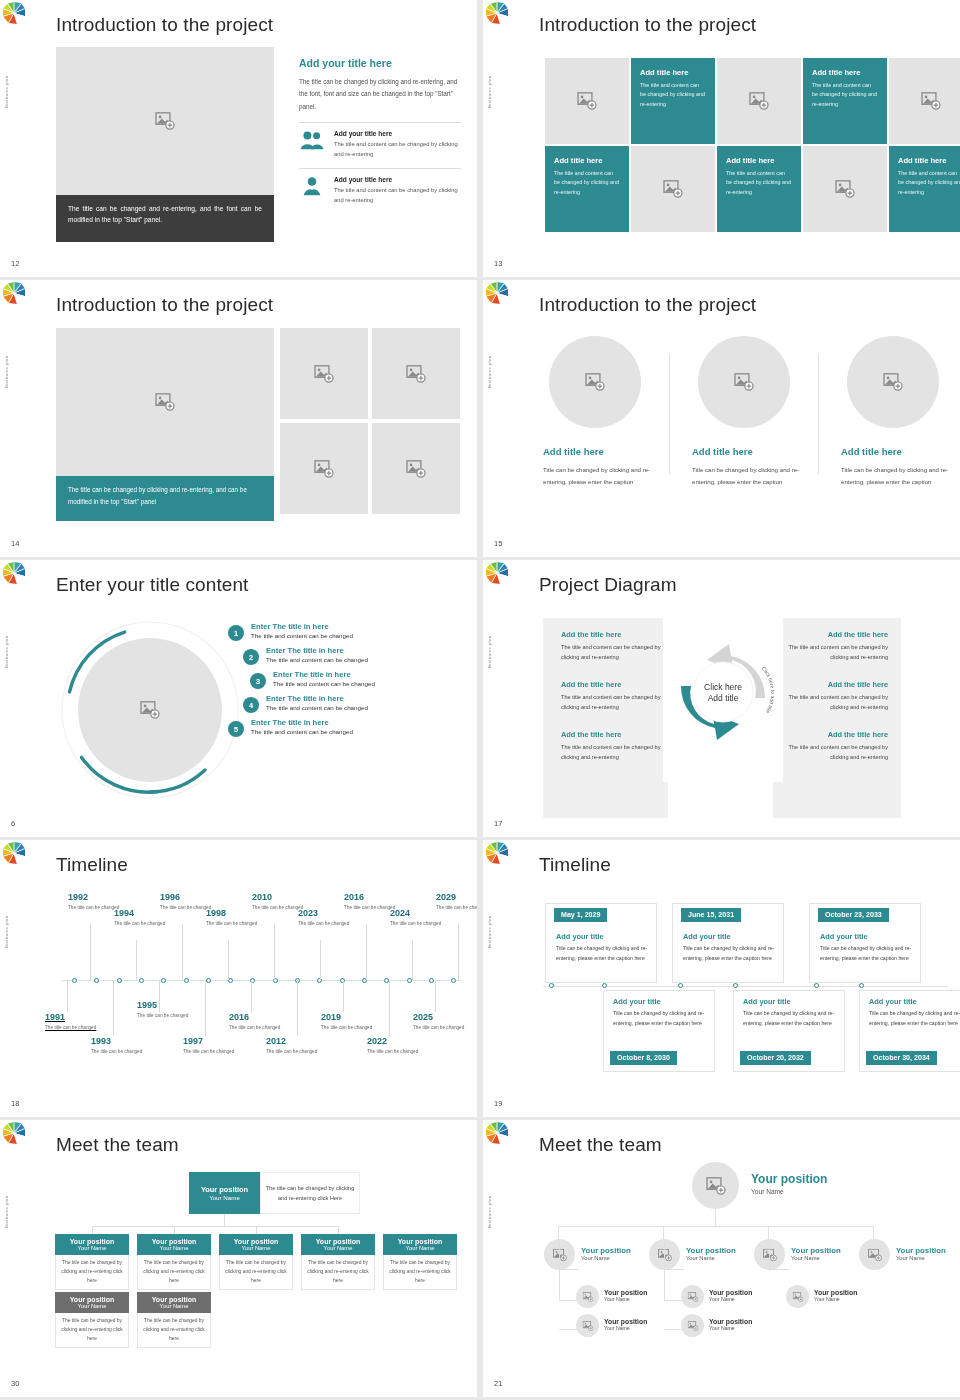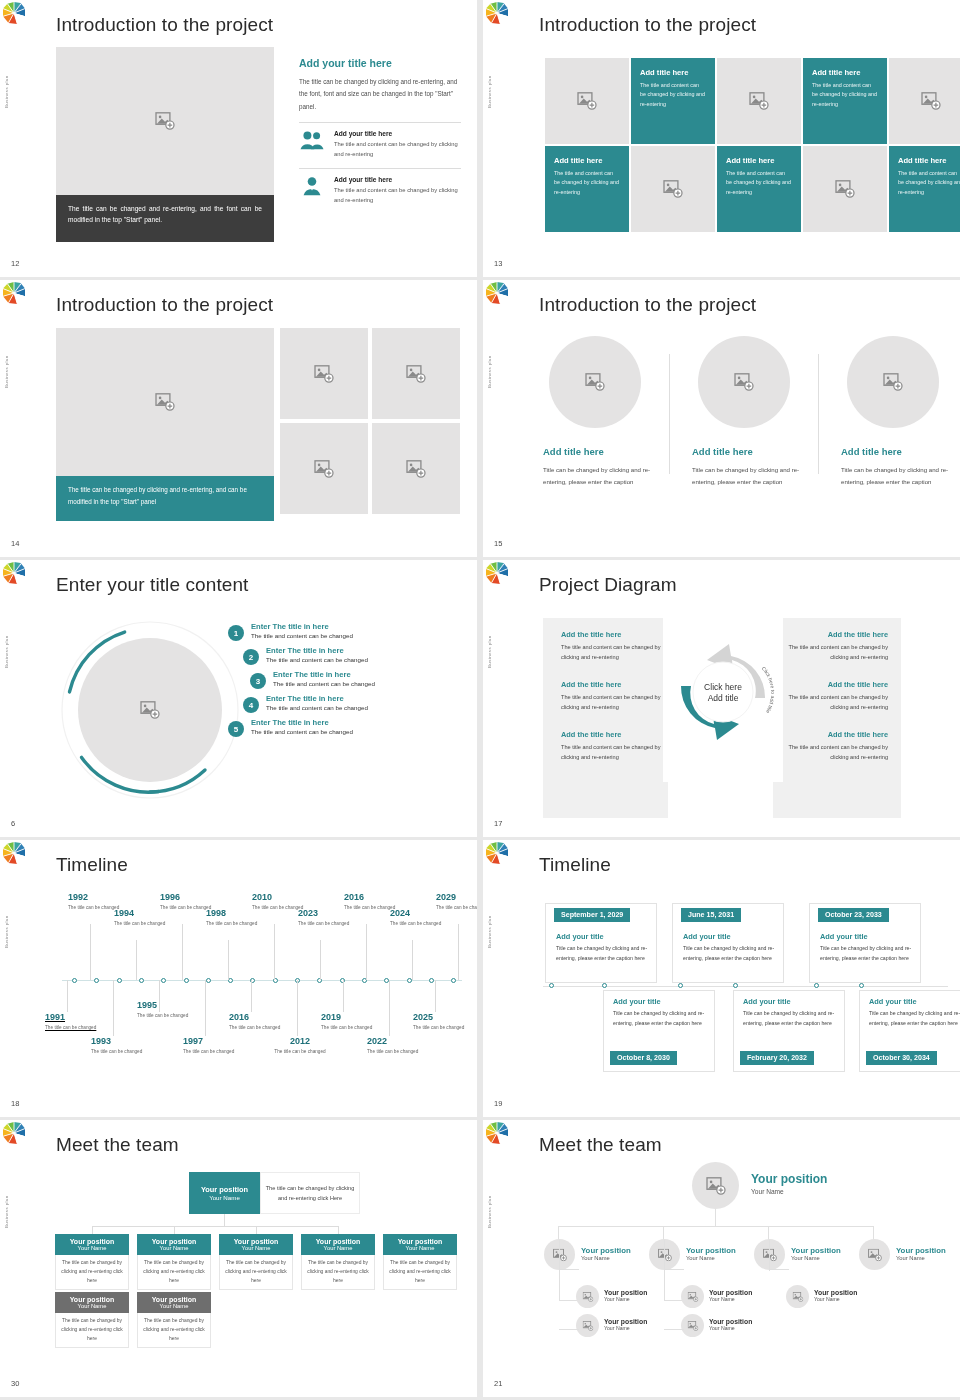--- a/index.html
+++ b/index.html
@@ -570,21 +570,21 @@
         <div class="tl-lab" style="left:183px;top:196px;">
           <div class="y">1997</div>
           <div class="d">The title can be changed</div>
         </div>
         <div class="tl-stem" style="left:251px;top:140px;height:32px;"></div>
         <div class="tl-lab" style="left:229px;top:172px;">
           <div class="y">2016</div>
           <div class="d">The title can be changed</div>
         </div>
         <div class="tl-stem" style="left:297px;top:140px;height:56px;"></div>
-        <div class="tl-lab" style="left:273px;top:196px;text-align:center;">
+        <div class="tl-lab" style="left:266px;top:196px;">
           <div class="y">2012</div>
           <div class="d">The title can be changed</div>
         </div>
         <div class="tl-stem" style="left:343px;top:140px;height:32px;"></div>
         <div class="tl-lab" style="left:321px;top:172px;">
           <div class="y">2019</div>
           <div class="d">The title can be changed</div>
         </div>
         <div class="tl-stem" style="left:389px;top:140px;height:56px;"></div>
         <div class="tl-lab" style="left:367px;top:196px;">
@@ -609,21 +609,21 @@
 
     <div class="tl-axis" style="left:60px;top:146px;width:405px;background:#e0e0e0;"></div>
     <div class="tl-dot" style="left:66px;top:143px;"></div>
     <div class="tl-dot" style="left:119px;top:143px;"></div>
     <div class="tl-dot" style="left:195px;top:143px;"></div>
     <div class="tl-dot" style="left:250px;top:143px;"></div>
     <div class="tl-dot" style="left:331px;top:143px;"></div>
     <div class="tl-dot" style="left:376px;top:143px;"></div>
 
     <div class="s19-card" style="left:62px;top:63px;width:112px;height:80px;"></div>
-    <div class="s19-date" style="left:71px;top:68px;">September 1, 2029</div>
+    <div class="s19-date" style="left:71px;top:68px;">May 1, 2029</div>
     <div style="position:absolute;left:73px;top:92px;width:98px;">
       <h4 style="font-size:7.4px;color:#2c8a90;font-weight:bold;">Add your title</h4>
       <p style="font-size:5.2px;color:#444;line-height:1.85;margin-top:3px;">Title can be changed by clicking and re-entering, please enter the caption here</p>
     </div>
 
     <div class="s19-card" style="left:189px;top:63px;width:112px;height:80px;"></div>
     <div class="s19-date" style="left:198px;top:68px;">June 15, 2031</div>
     <div style="position:absolute;left:200px;top:92px;width:98px;">
       <h4 style="font-size:7.4px;color:#2c8a90;font-weight:bold;">Add your title</h4>
       <p style="font-size:5.2px;color:#444;line-height:1.85;margin-top:3px;">Title can be changed by clicking and re-entering, please enter the caption here</p>
@@ -641,21 +641,21 @@
       <h4 style="font-size:7.4px;color:#2c8a90;font-weight:bold;">Add your title</h4>
       <p style="font-size:5.2px;color:#444;line-height:1.85;margin-top:3px;">Title can be changed by clicking and re-entering, please enter the caption here</p>
     </div>
     <div class="s19-date" style="left:127px;top:211px;">October 8, 2030</div>
 
     <div class="s19-card" style="left:250px;top:150px;width:112px;height:82px;"></div>
     <div style="position:absolute;left:260px;top:157px;width:98px;">
       <h4 style="font-size:7.4px;color:#2c8a90;font-weight:bold;">Add your title</h4>
       <p style="font-size:5.2px;color:#444;line-height:1.85;margin-top:3px;">Title can be changed by clicking and re-entering, please enter the caption here</p>
     </div>
-    <div class="s19-date" style="left:257px;top:211px;">February 20, 2032</div>
+    <div class="s19-date" style="left:257px;top:211px;">October 20, 2032</div>
 
     <div class="s19-card" style="left:376px;top:150px;width:112px;height:82px;"></div>
     <div style="position:absolute;left:386px;top:157px;width:92px;">
       <h4 style="font-size:7.4px;color:#2c8a90;font-weight:bold;">Add your title</h4>
       <p style="font-size:5.2px;color:#444;line-height:1.85;margin-top:3px;">Title can be changed by clicking and re-entering, please enter the caption here</p>
     </div>
     <div class="s19-date" style="left:383px;top:211px;">October 30, 2034</div>
 
     <div class="pnum">19</div>
   </div>

